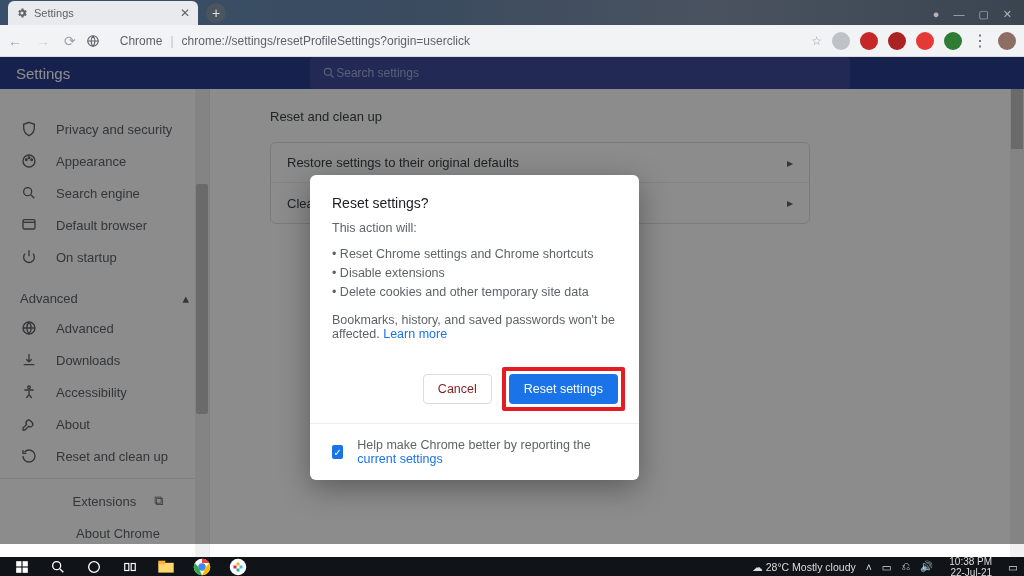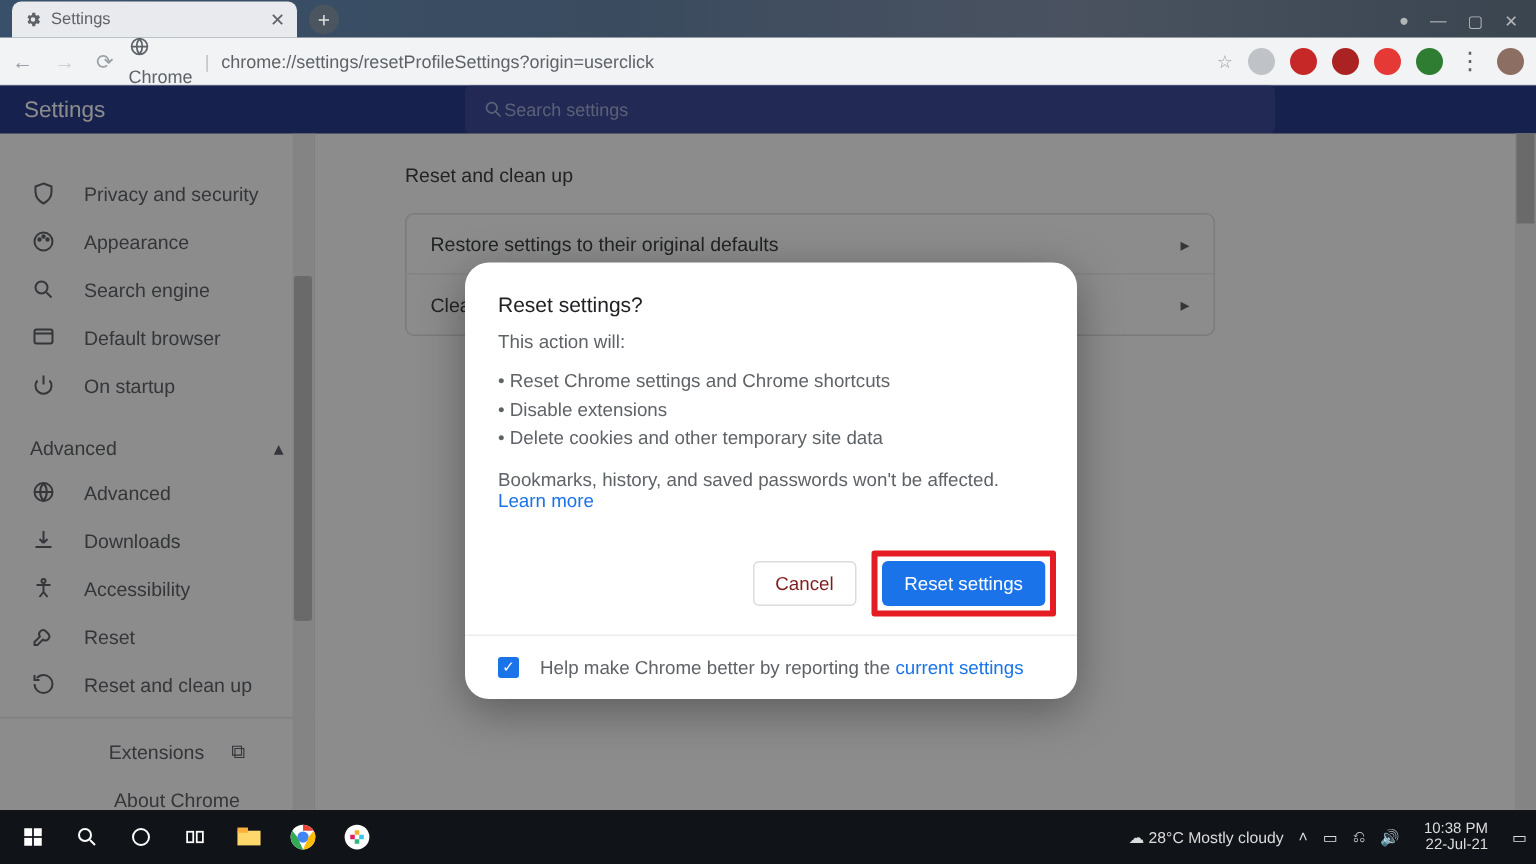--- a/index.html
+++ b/index.html
@@ -10,21 +10,21 @@
 .tab { height:24px; width:190px; background:#e8eaed; border-radius:6px 6px 0 0; margin-left:8px; display:flex; align-items:center; padding:0 8px; font-size:11px; color:#5f6368; gap:6px; }
 .tab .gear { width:12px; height:12px; }
 .tab .close { margin-left:auto; font-size:12px; color:#5f6368; }
 .newtab { width:20px; height:20px; background:#4a5560; border-radius:50%; margin:0 0 2px 8px; display:flex; align-items:center; justify-content:center; color:#e0e0e0; font-size:14px; }
 .win-controls { margin-left:auto; display:flex; gap:14px; padding:0 12px 4px 0; color:#d0d0d0; font-size:11px; }
 .win-controls span { opacity:.8; }
 
 .addrbar { height:32px; background:#f1f3f4; display:flex; align-items:center; padding:0 8px; gap:10px; border-bottom:1px solid #dadce0; }
 .nav-icons { display:flex; gap:14px; color:#9aa0a6; font-size:14px; align-items:center; }
 .url-area { display:flex; align-items:center; gap:8px; font-size:12px; color:#5f6368; flex:1; }
-.url-area .chip { display:flex; align-items:flex-start; gap:6px;flex-direction:column; }
+.url-area .chip { display:flex; align-items:flex-end; gap:20px; }
 .url-area .sep { color:#bdc1c6; }
 .ext-icons { display:flex; gap:10px; align-items:center; }
 .ext-icons .dot { width:18px; height:18px; border-radius:50%; }
 
 
 .settings-app { position:absolute; top:57px; left:0; right:0; bottom:32px; display:flex; flex-direction:column; }
 .blue-head { height:48px; background:#2b3c8c; display:flex; align-items:center; padding:0 16px; color:#fff; }
 .blue-head .title { font-size:15px; font-weight:500; }
 .searchbox { margin-left:240px; height:32px; width:540px; background:#3c4c9a; border-radius:4px; display:flex; align-items:center; padding:0 12px; color:#a6b0d8; font-size:12px; }
 
@@ -45,38 +45,38 @@
 .row { height:40px; display:flex; align-items:center; justify-content:space-between; padding:0 16px; font-size:13px; color:#3c4043; border-bottom:1px solid #eee; }
 .row:last-child { border-bottom:none; }
 .row .chev { color:#5f6368; font-size:12px; }
 .content .vscroll { position:absolute; right:0; top:0; width:14px; height:100%; background:#f1f1f1; }
 .content .vthumb { position:absolute; right:1px; top:0; width:12px; height:60px; background:#c1c1c1; }
 
 
 .dim { position:absolute; top:57px; left:0; right:0; bottom:32px; background:rgba(0,0,0,.45); }
 
 
-.modal { position:absolute; top:175px; left:310px; width:408px; background:#fff; border-radius:16px; box-shadow:0 8px 30px rgba(0,0,0,.35); font-size:12.5px; color:#5f6368; }
+.modal { position:absolute; top:175px; left:310px; width:329px; background:#fff; border-radius:6px; box-shadow:0 8px 30px rgba(0,0,0,.35); font-size:12.5px; color:#5f6368; }
 .modal-body { padding:20px 22px 16px 22px; }
 .modal h3 { font-size:14px; color:#202124; font-weight:500; margin-bottom:10px; }
 .modal p { margin-bottom:10px; }
 .modal ul { list-style:none; margin:0 0 12px 0; }
 .modal ul li::before { content:"• "; }
 .modal ul li { line-height:1.5; }
 .modal a { color:#1a73e8; text-decoration:none; }
 .modal-actions { display:flex; justify-content:flex-end; gap:10px; padding:0 14px 12px 0; align-items:center; }
 .btn { height:30px; padding:0 14px; border-radius:4px; font-size:12.5px; display:flex; align-items:center; cursor:pointer; border:1px solid transparent; }
 .btn-cancel { color:#7f1d1d; background:#fff; border-color:#dadce0; }
 .btn-primary { background:#1a73e8; color:#fff; }
 .red-ring { border:4px solid #e51c23; padding:3px; border-radius:2px; }
 .modal-footer { border-top:1px solid #eee; padding:14px 22px; display:flex; align-items:center; gap:14px; font-size:12.5px; }
 .chk { width:14px; height:14px; background:#1a73e8; border-radius:2px; display:flex; align-items:center; justify-content:center; color:#fff; font-size:10px; }
 
 
-.taskbar { position:absolute; left:0; right:0; bottom:0; height:36px; background:#101318; display:flex; align-items:center; padding:0 6px; color:#fff; }
+.taskbar { position:absolute; left:0; right:0; bottom:0; height:19px; background:#101318; display:flex; align-items:center; padding:0 6px; color:#fff; }
 .taskbar .pins { display:flex; gap:4px; align-items:center; }
 .taskbar .pin { width:32px; height:28px; display:flex; align-items:center; justify-content:center; }
 .taskbar .tray { margin-left:auto; display:flex; align-items:center; gap:10px; font-size:10.5px; color:#dcdcdc; }
 .taskbar .clock { text-align:right; line-height:1.1; font-size:10px; padding:0 6px; }
 
 svg { display:block; }
 </style>
 </head>
 <body>
 
@@ -222,21 +222,21 @@
             </svg>
           </span>
         <span>Accessibility</span>
       </div>
       <div class="sb-item">
         <span class="ico">
             <svg width="16" height="16" viewBox="0 0 24 24" fill="none" stroke="#5f6368" stroke-width="2">
               <path d="M14 7a4 4 0 00-5.6 5.6L3 18v3h3l5.4-5.4A4 4 0 0017 10l-3-3z"></path>
             </svg>
           </span>
-        <span>Reset</span>
+        <span>About</span>
       </div>
       <div class="sb-item">
         <span class="ico">
             <svg width="16" height="16" viewBox="0 0 24 24" fill="none" stroke="#5f6368" stroke-width="2">
               <path d="M3 12a9 9 0 109-9 9 9 0 00-6.7 3M3 3v5h5"></path>
             </svg>
           </span>
         <span>Reset and clean up</span>
       </div>
       <div class="sb-footer">

